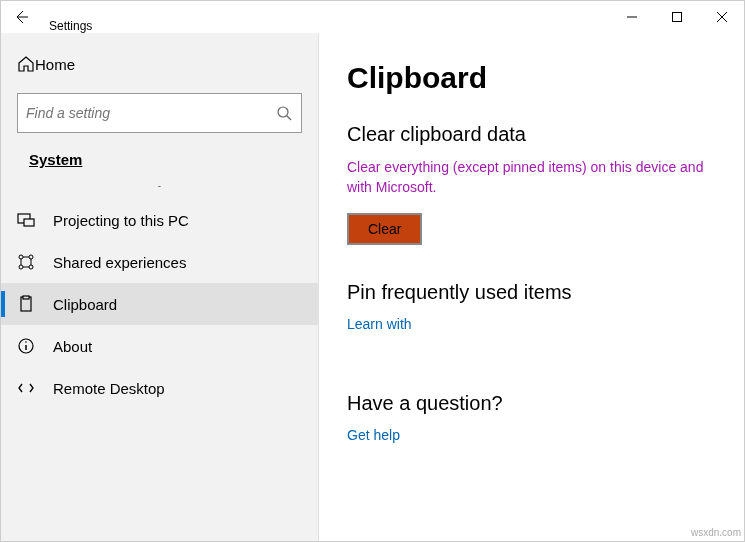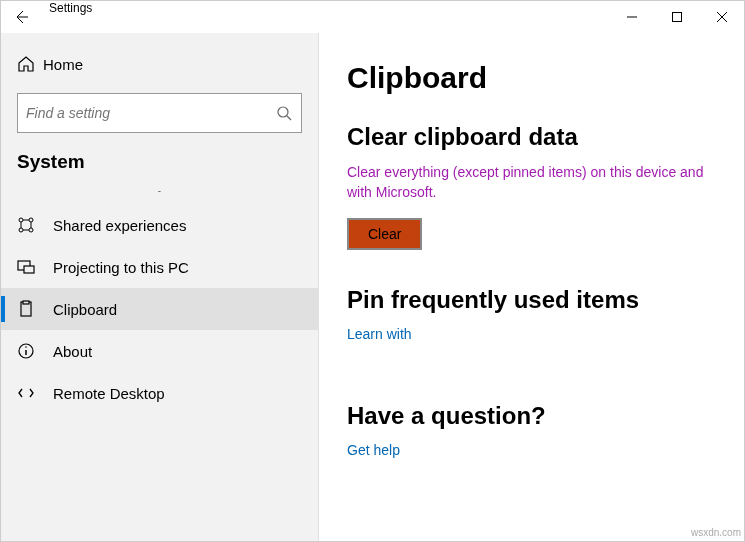--- a/index.html
+++ b/index.html
@@ -9,21 +9,21 @@
   color: #000;
   background: #fff;
   width: 745px;
   height: 542px;
   overflow: hidden;
   border: 1px solid #ccc;
 }
 .titlebar {
   height: 32px;
   display: flex;
-  align-items: flex-start;
+  align-items: flex-end;
   background: #fff;
 }
 .back-btn {
   width: 40px;
   height: 32px;
   display: flex;
   align-items: center;
   justify-content: center;
   cursor: pointer;
 }
@@ -51,21 +51,21 @@
   width: 318px;
   background: #f2f2f2;
   padding: 12px 0 0 0;
   border-right: 1px solid #e0e0e0;
 }
 .home-row {
   display: flex;
   align-items: center;
   padding: 10px 16px;
   cursor: pointer;
-  gap: 8px;
+  gap: 0;
   font-size: 15px;
 }
 .search-box {
   margin: 10px 16px 18px 16px;
   height: 40px;
   border: 1px solid #999;
   background: #fff;
   display: flex;
   align-items: center;
   padding: 0 8px;
@@ -74,22 +74,23 @@
   flex: 1;
   border: none;
   outline: none;
   font-size: 14px;
   background: transparent;
   font-style: italic;
   color: #666;
 }
 .category {
   font-weight: 600;
-  font-size: 19px;
-  padding: 0 16px 12px 16px;
+  font-size: 15px;
+  padding: 0 16px 12px 28px;
+  text-decoration: underline;
 }
 .divider {
   text-align: center;
   color: #666;
   font-size: 10px;
   padding-bottom: 8px;
 }
 .nav-item {
   display: flex;
   align-items: center;
@@ -123,22 +124,22 @@
   flex: 1;
   padding: 28px 28px 0 28px;
   overflow-y: auto;
 }
 .page-title {
   font-size: 30px;
   font-weight: 600;
   margin-bottom: 28px;
 }
 .section-title {
-  font-size: 24px;
-  font-weight: 700;
+  font-size: 20px;
+  font-weight: 400;
   margin-bottom: 12px;
 }
 .section-desc {
   font-size: 14px;
   color: #a21caf;
   margin-bottom: 16px;
   line-height: 1.4;
 }
 .clear-btn {
   padding: 6px 19px;
@@ -212,44 +213,44 @@
       <span class="icon">
         <svg width="16" height="16" viewBox="0 0 16 16">
             <circle cx="7" cy="7" r="5" stroke="#666" fill="none" stroke-width="1.2"></circle>
             <line x1="11" y1="11" x2="15" y2="15" stroke="#666" stroke-width="1.2"></line>
           </svg>
       </span>
     </div>
     <div class="category">System</div>
     <div class="divider">-</div>
 
+    <div class="nav-item">
+      <span class="icon">
+        <svg width="18" height="18" viewBox="0 0 18 18">
+            <rect x="1" y="3" width="12" height="9" stroke="#000" fill="none" stroke-width="1.2"></rect>
+            <rect x="7" y="8" width="10" height="7" stroke="#000" fill="#f2f2f2" stroke-width="1.2"></rect>
+          </svg>
+      </span>
+      <span>Projecting to this PC</span>
+    </div>
     <div class="nav-item">
       <span class="icon">
         <svg width="18" height="18" viewBox="0 0 18 18">
             <circle cx="4" cy="4" r="2" stroke="#000" fill="none"></circle>
             <circle cx="14" cy="4" r="2" stroke="#000" fill="none"></circle>
             <circle cx="4" cy="14" r="2" stroke="#000" fill="none"></circle>
             <circle cx="14" cy="14" r="2" stroke="#000" fill="none"></circle>
             <line x1="6" y1="4" x2="12" y2="4" stroke="#000"></line>
             <line x1="4" y1="6" x2="4" y2="12" stroke="#000"></line>
             <line x1="14" y1="6" x2="14" y2="12" stroke="#000"></line>
             <line x1="6" y1="14" x2="12" y2="14" stroke="#000"></line>
           </svg>
       </span>
       <span>Shared experiences</span>
     </div>
-    <div class="nav-item">
-      <span class="icon">
-        <svg width="18" height="18" viewBox="0 0 18 18">
-            <rect x="1" y="3" width="12" height="9" stroke="#000" fill="none" stroke-width="1.2"></rect>
-            <rect x="7" y="8" width="10" height="7" stroke="#000" fill="#f2f2f2" stroke-width="1.2"></rect>
-          </svg>
-      </span>
-      <span>Projecting to this PC</span>
-    </div>
     <div class="nav-item active">
       <span class="icon">
         <svg width="18" height="18" viewBox="0 0 18 18">
             <rect x="4" y="2" width="10" height="14" stroke="#000" fill="none" stroke-width="1.2"></rect>
             <rect x="6" y="1" width="6" height="3" stroke="#000" fill="#e0e0e0" stroke-width="1.2"></rect>
           </svg>
       </span>
       <span>Clipboard</span>
     </div>
     <div class="nav-item">

